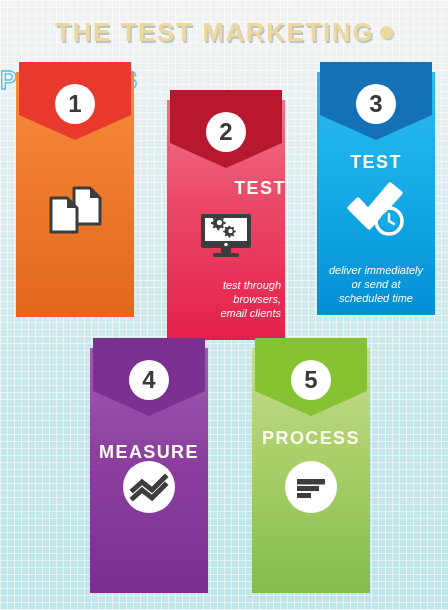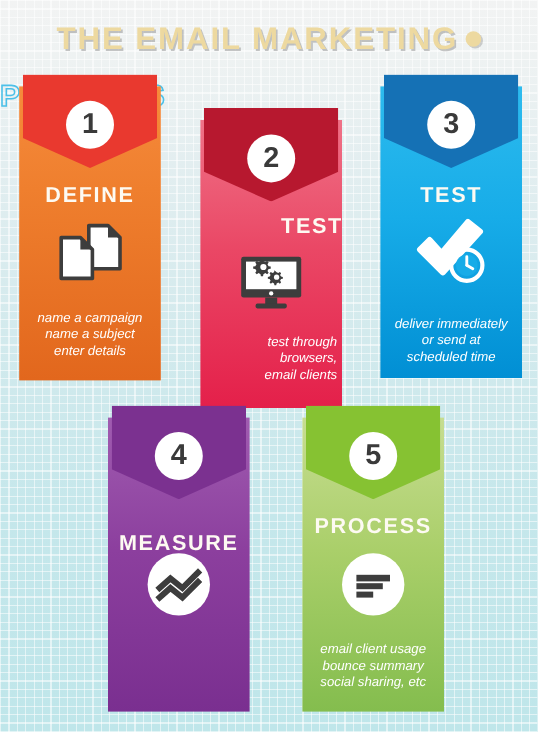--- a/index.html
+++ b/index.html
@@ -181,40 +181,38 @@
   .icon-svg { display: block; }
 </style>
 </head>
 <body>
 
 <div id="grid-texture"></div>
 
 <div id="page">
 
   <div id="header">
-    <div id="title-main"><span>THE EMAIL MARKETING</span><span id="title-dot"></span></div>
+    <div id="title-main"><span>THE TEST MARKETING</span><span id="title-dot"></span></div>
     <div id="title-sub">PROCESS</div>
   </div>
 
   <div class="card" id="card-1">
     <div class="card-body"></div>
     <div class="banner-wrap">
       <div class="banner"></div>
     </div>
     <div class="num-badge">1</div>
-    <div class="card-title">DEFINE</div>
     <div class="card-icon">
       <svg class="icon-svg" width="56" height="52" viewBox="0 0 56 52">
         <path d="M27 4 h16 l10 10 v26 h-26 z" fill="#ffffff" stroke="#3d3d3d" stroke-width="3" stroke-linejoin="round"></path>
         <path d="M43 4 v10 h10 z" fill="#3d3d3d"></path>
         <path d="M4 14 h16 l10 10 v24 h-26 z" fill="#ffffff" stroke="#3d3d3d" stroke-width="3" stroke-linejoin="round"></path>
         <path d="M20 14 v10 h10 z" fill="#3d3d3d"></path>
       </svg>
     </div>
-    <div class="card-desc">name a campaign<br>name a subject<br>enter details</div>
   </div>
 
   <div class="card" id="card-2">
     <div class="card-body"></div>
     <div class="banner-wrap">
       <div class="banner"></div>
     </div>
     <div class="num-badge">2</div>
     <div class="card-title">TEST</div>
     <div class="card-icon">
@@ -280,16 +278,15 @@
     <div class="num-badge">5</div>
     <div class="card-title">PROCESS</div>
     <div class="card-icon">
       <svg class="icon-svg" width="54" height="54" viewBox="0 0 54 54">
         <circle cx="27" cy="27" r="26" fill="#ffffff"></circle>
         <rect x="13" y="19" width="28" height="5.5" fill="#3d3d3d"></rect>
         <rect x="13" y="26" width="22" height="5" fill="#3d3d3d"></rect>
         <rect x="13" y="33" width="14" height="5" fill="#3d3d3d"></rect>
       </svg>
     </div>
-    <div class="card-desc">email client usage<br>bounce summary<br>social sharing, etc</div>
   </div>
 
 </div>
 
 </body></html>

